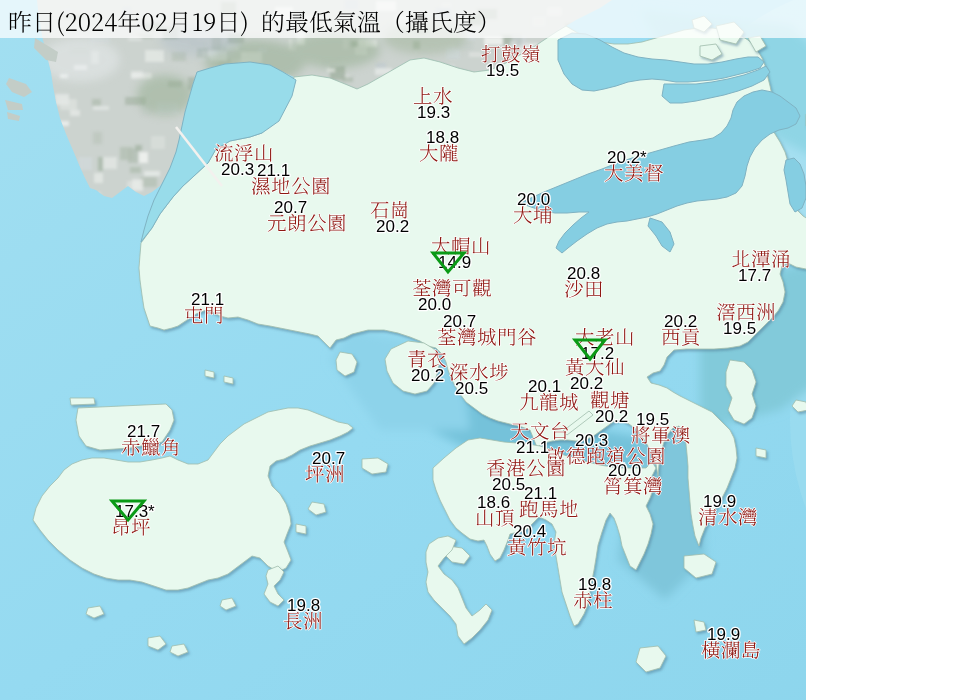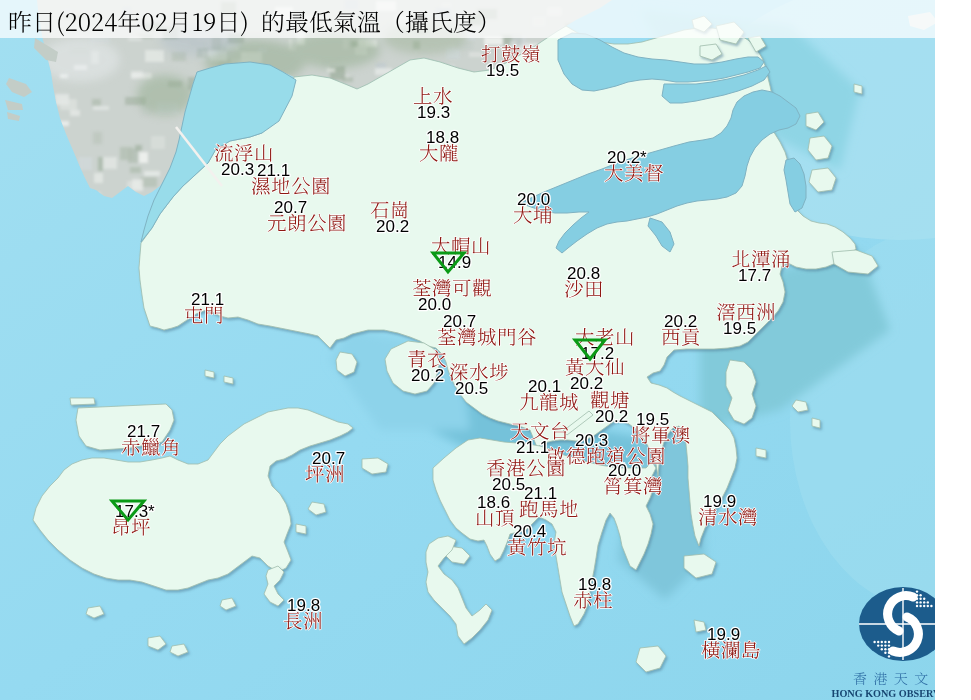--- a/index.html
+++ b/index.html
@@ -1,14 +1,14 @@
 <!DOCTYPE html>
 <html><head><meta charset="utf-8"><style>
 html,body{margin:0;padding:0;background:#fff}
-#map{position:relative;width:935px;height:700px;overflow:hidden;font-family:"Liberation Sans",sans-serif}
+#map{position:relative;width:806px;height:700px;overflow:hidden;font-family:"Liberation Sans",sans-serif}
 </style></head><body>
 <div id="map"><svg width="971" height="700" viewBox="0 0 971 700">
 <defs>
 <path id="g0028" d="M156 301C156 487 196 617 329 803L310 819C162 661 93 499 93 301C93 102 162 -60 310 -218L329 -202C197 -17 156 114 156 301Z"></path>
         <path id="g0029" d="M201 301C201 114 161 -16 28 -202L46 -218C195 -60 264 102 264 301C264 499 195 661 46 819L28 803C159 618 201 487 201 301Z"></path>
         <path id="g0030" d="M274 -14C392 -14 500 93 500 364C500 632 392 740 274 740C157 740 48 632 48 364C48 93 157 -14 274 -14ZM274 16C197 16 121 100 121 364C121 624 197 708 274 708C351 708 428 624 428 364C428 100 351 16 274 16Z"></path>
         <path id="g0031" d="M219 0H426V27L294 41L292 229V567L296 724L281 735L74 681V651L222 677V229L220 41L79 27V0Z"></path>
         <path id="g0032" d="M64 0H504V62H115L269 233C416 390 472 462 472 552C472 670 404 740 273 740C175 740 83 689 65 590C71 571 85 561 103 561C124 561 138 573 147 608L171 692C200 704 226 709 253 709C345 709 398 653 398 553C398 467 355 397 249 268C200 211 132 129 64 48Z"></path>
         <path id="g0034" d="M339 -19H405V195H526V247H405V736H358L34 237V195H339ZM76 247 216 465 339 657V247Z"></path>
         <path id="g0039" d="M105 -15C364 54 497 235 497 450C497 630 408 740 274 740C149 740 55 652 55 512C55 377 144 293 264 293C326 293 378 316 415 356C387 197 284 76 97 10ZM420 390C383 351 338 331 288 331C195 331 127 400 127 518C127 642 194 709 272 709C358 709 423 622 423 450C423 430 422 410 420 390Z"></path>

